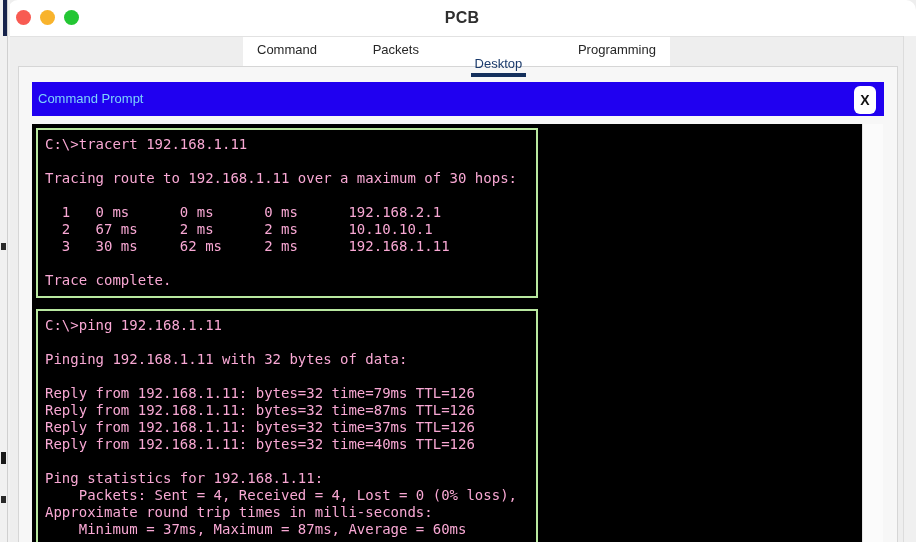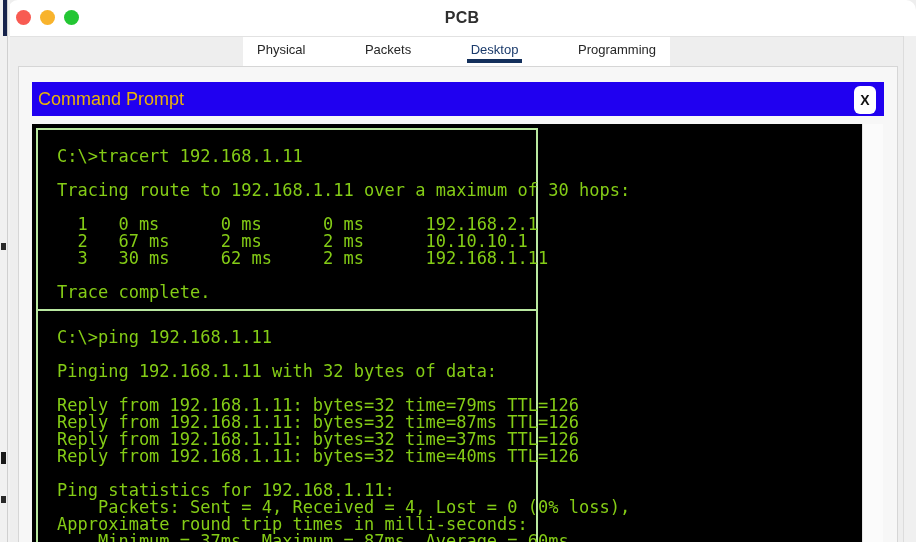--- a/index.html
+++ b/index.html
@@ -111,20 +111,21 @@
     position: relative;
     font-size: 13px;
     color: #262626;
     padding: 5px 6px 0 6px;
     line-height: 18px;
     white-space: nowrap;
     cursor: default;
   }
   .tab.active {
     color: #1a3a6b;
+    margin-top: 14px;
   }
   .tab.active .tab-underline {
     position: absolute;
     left: 2px; right: 2px;
     bottom: -4px;
     height: 4px;
     background: #14305c;
   }
 
   
@@ -143,22 +144,22 @@
   .cmd-header {
     position: absolute;
     left: 32px; top: 82px;
     width: 852px; height: 34px;
     background: #2000f0;
     z-index: 18;
   }
   .cmd-header-title {
     position: absolute;
     left: 6px; top: 8px;
-    font-size: 18px;
-    color: #eab308;
+    font-size: 13px;
+    color: #7dd3fc;
     line-height: 18px;
   }
   .cmd-close {
     position: absolute;
     right: 8px; top: 4px;
     width: 22px; height: 28px;
     background: #ffffff;
     border-radius: 6px;
     color: #111111;
     font-size: 14px;
@@ -193,25 +194,25 @@
     width: 502px;
     border: 2px solid #b9e8a0;
     box-sizing: border-box;
     background: #000000;
     padding: 2px 3px 3px 3px;
   }
   #block-tracert { top: 4px; }
   #block-ping { top: 185px; }
 
   pre.term-text {
-    margin: 16px;
+    margin: 4px;
     font-family: "DejaVu Sans Mono", "Liberation Mono", monospace;
-    font-size: 17px;
+    font-size: 14px;
     line-height: 17px;
-    color: #84cc16;
+    color: #f9a8d4;
     white-space: pre;
     letter-spacing: 0px;
   }
 
   
   .scroll-gutter {
     position: absolute;
     right: 0; top: 36px;
     width: 12px; height: 506px;
     background: #f0f0f0;
@@ -235,21 +236,21 @@
       <span class="light" style="background:#f85b52"></span>
       <span class="light" style="background:#f8b32c"></span>
       <span class="light" style="background:#23c633"></span>
     </div>
     <div class="window-title">PCB</div>
   </div>
 
   <div class="tabbar">
     <div class="tabs">
       <div class="tab">
-        <span>Physical</span>
+        <span>Command</span>
       </div>
       <div class="tab">
         <span>Packets</span>
       </div>
       <div class="tab active">
         <span>Desktop</span>
         <span class="tab-underline"></span>
       </div>
       <div class="tab">
         <span>Programming</span>

